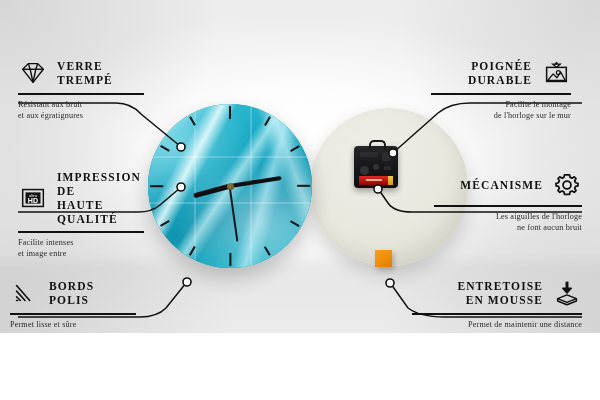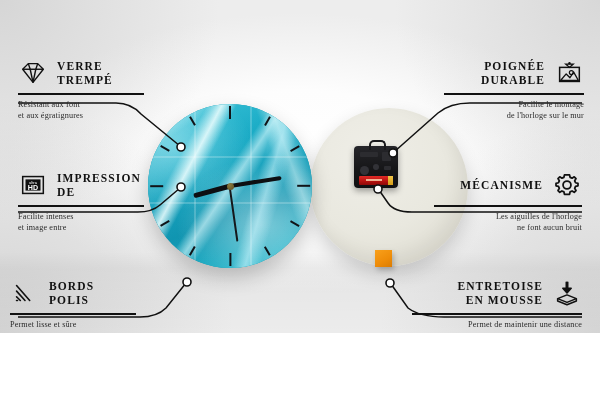--- a/index.html
+++ b/index.html
@@ -270,34 +270,34 @@
           <path d="M5 12 L11 6 L21 6 L27 12 L16 26 Z"></path>
           <path d="M5 12 H27"></path>
               <path d="M11 6 L13 12 L16 26"></path>
               <path d="M21 6 L19 12 L16 26"></path>
         </g>
           </svg>
       </span>
       <span class="title"><span>VERRE</span><br><span>TREMPÉ</span></span>
     </div>
     <div class="rule"></div>
-    <div class="desc"><span>Résistant aux font</span><br><span>et aux égratignures</span></div>
+    <div class="desc"><span>Résistant aux bruit</span><br><span>et aux égratignures</span></div>
   </div>
 
   <div class="callout left" style="left:18px; top:170px; width:126px;">
     <div class="head">
       <span class="ic">
         <svg viewBox="0 0 32 32">
           <rect x="5" y="7" width="22" height="18" fill="none" stroke="#111" stroke-width="1.6"></rect>
           <rect x="8" y="10" width="16" height="12" fill="#111"></rect>
           <text x="16" y="15.3" font-family="Liberation Sans, sans-serif" font-size="4.4" fill="#fff" text-anchor="middle">ultra</text>
           <text x="16" y="21" font-family="Liberation Sans, sans-serif" font-size="7.6" font-weight="bold" fill="#fff" text-anchor="middle">HD</text>
         </svg>
       </span>
-      <span class="title"><span>IMPRESSION DE</span><br></span>
+      <span class="title"><span>IMPRESSION DE</span><br><span>HAUTE QUALITÉ</span></span>
     </div>
     <div class="rule"></div>
     <div class="desc"><span>Facilite intenses</span><br><span>et image entre</span></div>
   </div>
 
   <div class="callout left" style="left:10px; top:278px; width:126px;">
     <div class="head">
       <span class="ic">
         <svg viewBox="0 0 32 32">
             <g stroke="#111" stroke-width="1.7" stroke-linecap="round">
@@ -307,21 +307,21 @@
               <path d="M7 24 L8 24"></path>
         </g>
           </svg>
       </span>
       <span class="title"><span>BORDS</span><br><span>POLIS</span></span>
     </div>
     <div class="rule"></div>
     <div class="desc"><span>Permet lisse et sûre</span></div>
   </div>
 
-  <div class="callout right" style="right:16px; top:58px; width:140px;">
+  <div class="callout right" style="right:29px; top:58px; width:140px;">
     <div class="head">
       <span class="title"><span>POIGNÉE</span><br><span>DURABLE</span></span>
       <span class="ic">
         <svg viewBox="0 0 32 32">
           <rect x="6" y="10" width="21" height="15" fill="none" stroke="#111" stroke-width="1.6"></rect>
           <path d="M16.5 10 L12.5 6.5 L20.5 6.5 Z" fill="none" stroke="#111" stroke-width="1.4"></path>
           <circle cx="16.5" cy="5.6" r="1.3" fill="#111"></circle>
           <path d="M7 24 L13 17 L17 21 L21 15 L26 24 Z" fill="none" stroke="#111" stroke-width="1.4" stroke-linejoin="round"></path>
           <circle cx="18.5" cy="15.5" r="2.1" fill="none" stroke="#111" stroke-width="1.3"></circle>
         </svg>

